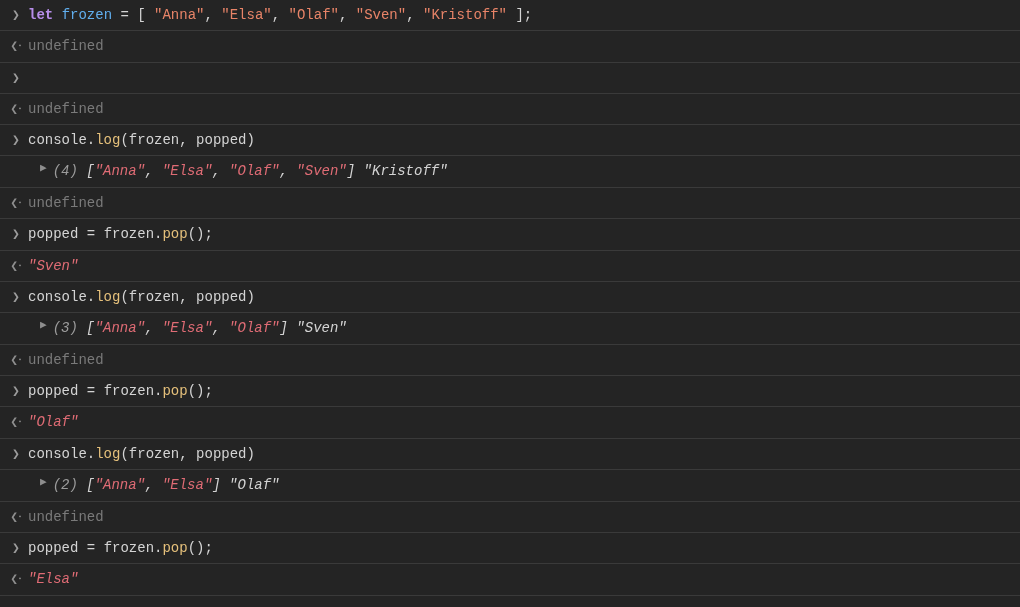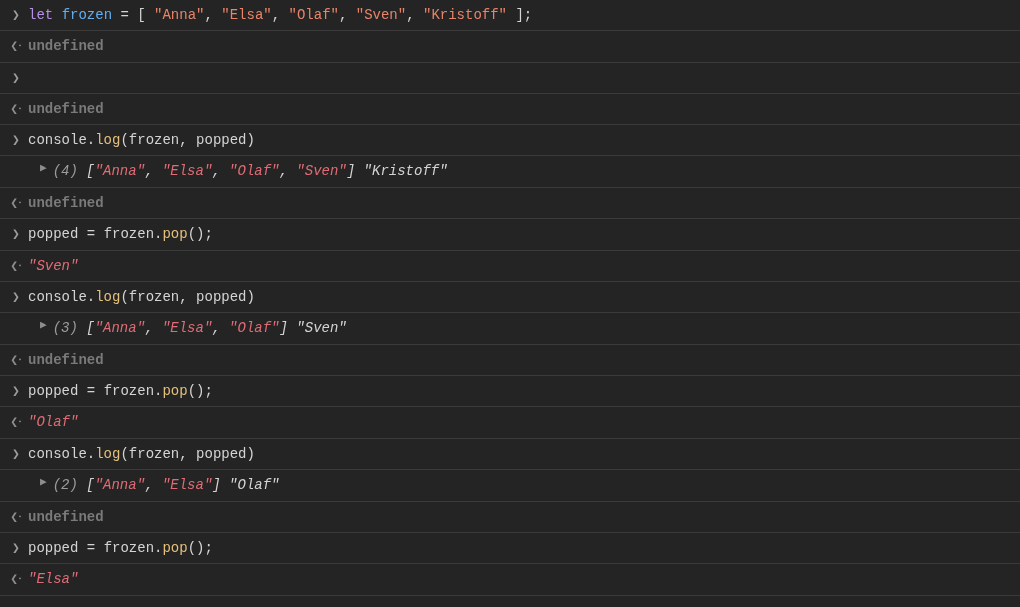--- a/index.html
+++ b/index.html
@@ -42,28 +42,28 @@
     .content {
       flex: 1;
       white-space: pre;
     }
     .expand-triangle {
       color: #8e8e8e;
       font-size: 11px;
       margin-right: 6px;
       font-style: normal;
     }
-    .kw { color: #b78eea; }
+    .kw { color: #b78eea; font-weight: bold; }
     .var { color: #61afef; }
     .obj { color: #d4d4d4; }
     .prop { color: #e5c07b; }
     .str { color: #e88468; }
     .strret { color: #e06c75; font-style: italic; }
     .punct { color: #d4d4d4; }
-    .undef { color: #7a7a7a; font-weight: bold; }
+    .undef { color: #7a7a7a; }
     .count { color: #9c9c9c; font-style: italic; }
     .bracket-out { color: #d4d4d4; font-style: italic; }
     .logstr { color: #e06c75; font-style: italic; }
     .logplain { color: #d4d4d4; }
   </style>
 </head>
 <body>
 
 <div id="console">
     <div class="row">

